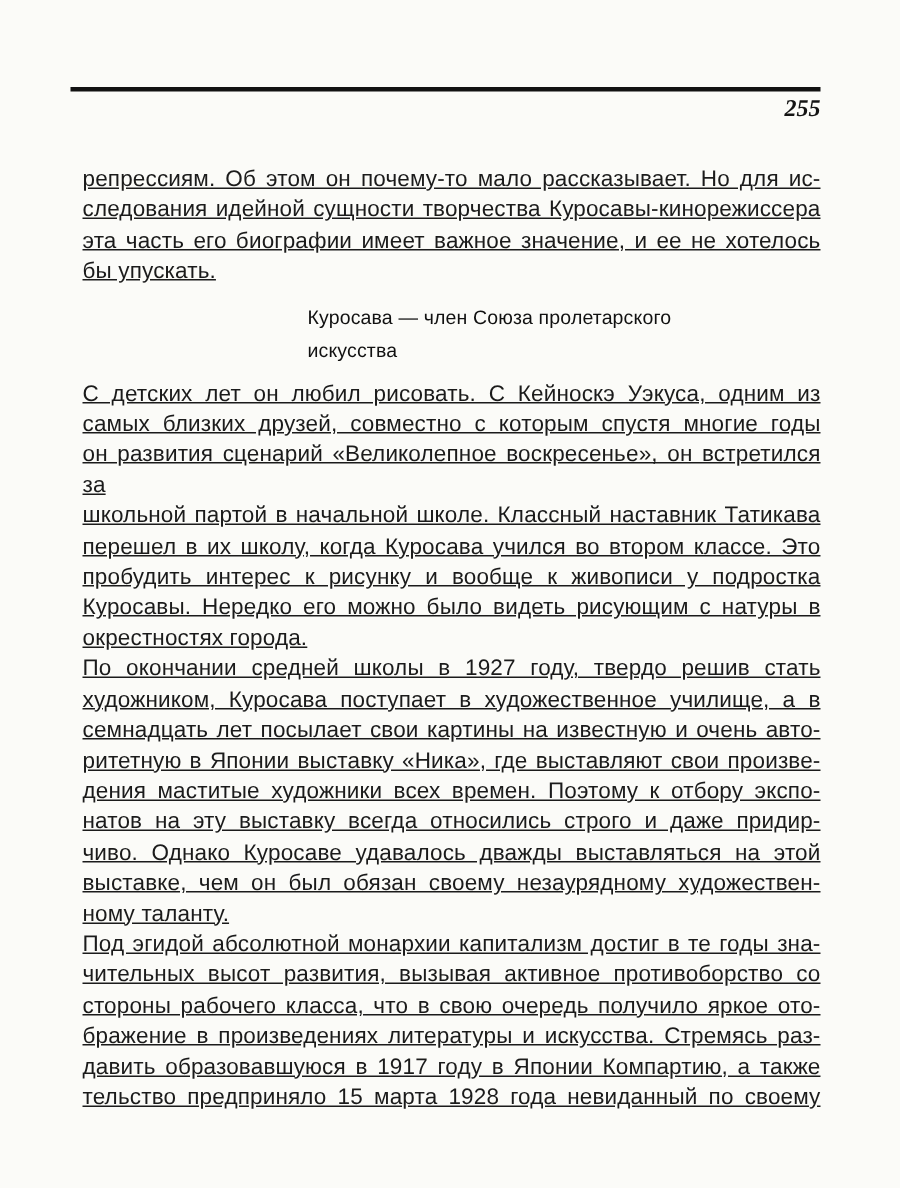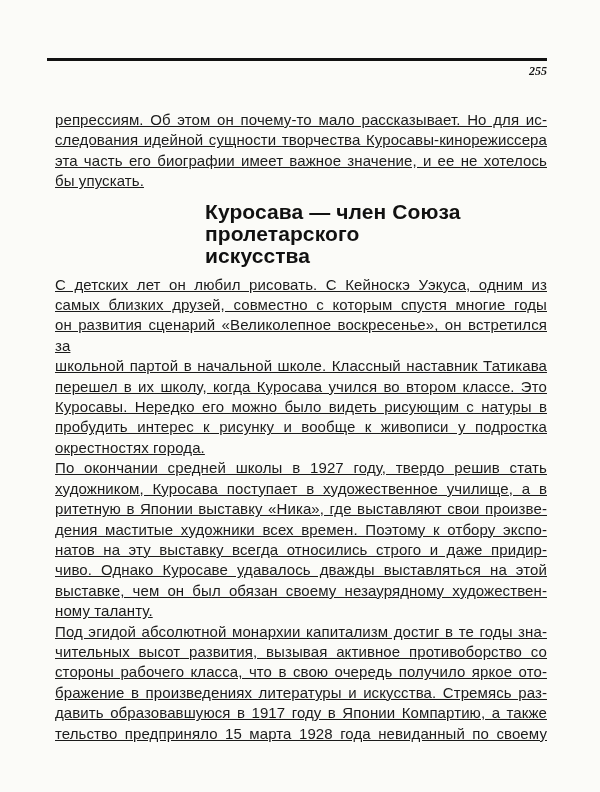--- a/index.html
+++ b/index.html
@@ -28,21 +28,21 @@
   }
   .page-number {
     position: absolute;
     top: 64px;
     left: 47px;
     width: 500px;
     text-align: right;
     font-family: "Liberation Serif", serif;
     font-style: italic;
     font-weight: 700;
-    font-size: 12px;
+    font-size: 16px;
     color: #141414;
   }
   .text-column {
     position: absolute;
     left: 55px;
     top: 110px;
     width: 492px;
     font-size: 15px;
     line-height: 20.4px;
     letter-spacing: 0.1px;
@@ -50,22 +50,22 @@
   }
   .line {
     text-align: justify;
     text-align-last: justify;
   }
   .line.last {
     text-align-last: left;
   }
   .heading {
     margin: 9px 0 8px 0;
-    font-weight: 700;
-    font-size: 21px;
+    font-weight: 400;
+    font-size: 13px;
     line-height: 22px;
     color: #111;
   }
   .heading .line {
     text-align: left;
     text-align-last: left;
     margin-left: 150px;
   }
   .paragraph {
     margin: 0;
@@ -88,27 +88,28 @@
       <div class="heading">
         <div class="line">Куросава — член Союза пролетарского</div>
         <div class="line last">искусства</div>
       </div>
       <div class="paragraph">
         <div class="line">С детских лет он любил рисовать. С Кейноскэ Уэкуса, одним из</div>
         <div class="line">самых близких друзей, совместно с которым спустя многие годы</div>
         <div class="line">он развития сценарий «Великолепное воскресенье», он встретился за</div>
         <div class="line">школьной партой в начальной школе. Классный наставник Татикава</div>
         <div class="line">перешел в их школу, когда Куросава учился во втором классе. Это</div>
+        <div class="line">пробудить интерес к рисунку и вообще к живописи у подростка</div>
         <div class="line">Куросавы. Нередко его можно было видеть рисующим с натуры в</div>
-        <div class="line">пробудить интерес к рисунку и вообще к живописи у подростка</div>
         <div class="line last">окрестностях города.</div>
       </div>
       <div class="paragraph">
         <div class="line">По окончании средней школы в 1927 году, твердо решив стать</div>
         <div class="line">художником, Куросава поступает в художественное училище, а в</div>
+        <div class="line">семнадцать лет посылает свои картины на известную и очень авто-</div>
         <div class="line">ритетную в Японии выставку «Ника», где выставляют свои произве-</div>
         <div class="line">дения маститые художники всех времен. Поэтому к отбору экспо-</div>
         <div class="line">натов на эту выставку всегда относились строго и даже придир-</div>
         <div class="line">чиво. Однако Куросаве удавалось дважды выставляться на этой</div>
         <div class="line">выставке, чем он был обязан своему незаурядному художествен-</div>
         <div class="line last">ному таланту.</div>
       </div>
       <div class="paragraph">
         <div class="line">Под эгидой абсолютной монархии капитализм достиг в те годы зна-</div>
         <div class="line">чительных высот развития, вызывая активное противоборство со</div>

